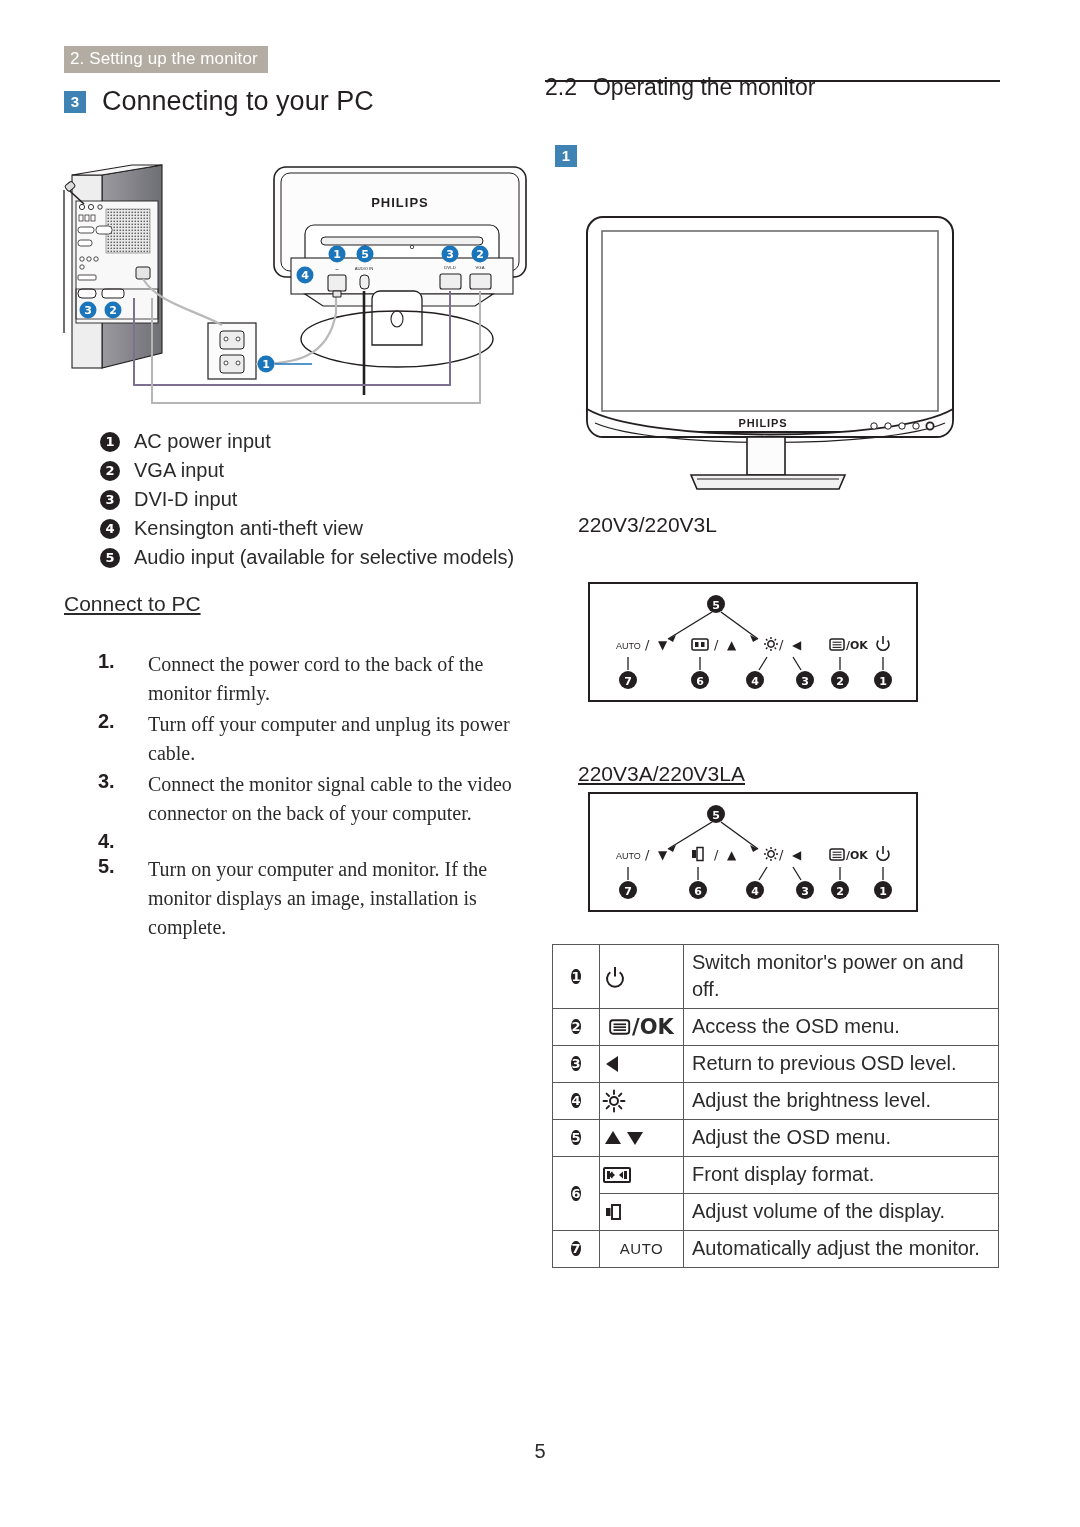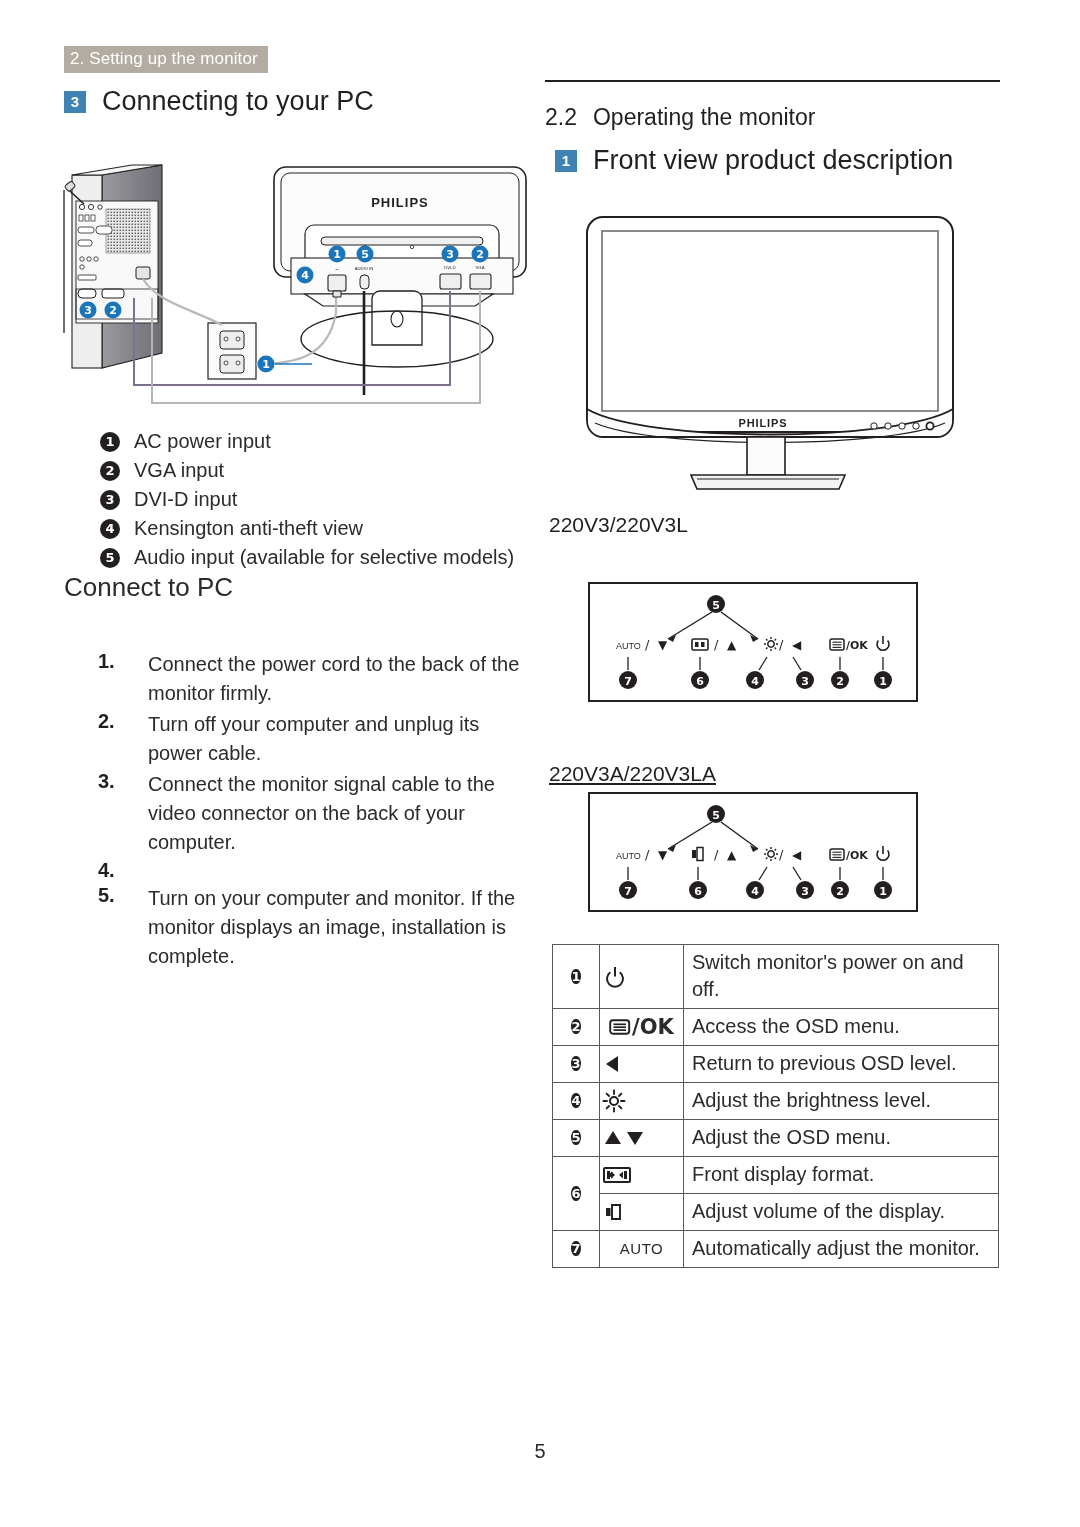--- a/index.html
+++ b/index.html
@@ -47,36 +47,36 @@
   .dot {
     flex: 0 0 auto;
     width: 20px; height: 20px; border-radius: 50%;
     background: #231f20; color: #ffffff;
     font-size: 13px; font-weight: bold;
     text-align: center; line-height: 20px;
     font-family: "DejaVu Sans", sans-serif;
   }
   .port-label { font-size: 20px; color: #2b2b2b; white-space: nowrap; }
 
-  #connect-to-pc { position: absolute; left: 64px; top: 572px; font-size: 26px; color: #2b2b2b; }
+  #connect-to-pc { position: absolute; left: 64px; top: 592px; font-size: 21px; color: #2b2b2b; text-decoration: underline; }
 
   .steps { position: absolute; left: 98px; top: 650px; width: 440px; }
   .step { display: flex; margin-bottom: 2px; }
   .step-num { flex: 0 0 50px; font-size: 20px; font-weight: bold; color: #231f20; }
-  .step-text { font-size: 20px; color: #2b2b2b; line-height: 29px; }
+  .step-text { font-size: 20px; color: #2b2b2b; line-height: 29px; font-family: Liberation Serif, serif; }
 
   
   #operating-rule { left: 545px; top: 80px; width: 455px; }
-  #operating-head { left: 545px; top: 104px; justify-content: space-between; }
+  #operating-head { left: 545px; top: 74px; justify-content: space-between; }
   #operating-head .head-title { font-size: 23px; }
   #frontview-head { left: 555px; top: 145px; }
 
   #front-monitor { position: absolute; left: 565px; top: 195px; width: 410px; height: 300px; }
 
-  .model-label { position: absolute; font-size: 21px; color: #231f20; white-space: nowrap; }
+  .model-label { position: absolute; font-size: 21px; color: #231f20; white-space: nowrap; margin-left: 29px; }
   #model-1 { left: 549px; top: 513px; }
   #model-2 { left: 549px; top: 762px; text-decoration: underline; }
 
   .ctrl-panel { position: absolute; }
   #ctrl-1 { left: 588px; top: 582px; width: 330px; height: 120px; }
   #ctrl-2 { left: 588px; top: 792px; width: 330px; height: 120px; }
 
   
   .fn-table {
     position: absolute; left: 552px; top: 944px;
@@ -289,21 +289,20 @@
   </div>
 
   <div class="rule" id="operating-rule"></div>
   <div class="head-row" id="operating-head">
     <span class="head-title">2.2</span>
     <span class="head-title">Operating the monitor</span>
   </div>
 
   <div class="head-row" id="frontview-head">
     <span class="num-badge">1</span>
-    <span class="head-title">Front view product description</span>
   </div>
 
   <div id="front-monitor">
     <svg width="410" height="300" viewBox="0 0 410 300">
       <rect x="22" y="22" width="366" height="215" rx="16" fill="#ffffff" stroke="#231f20" stroke-width="2"></rect>
       <rect x="37" y="36" width="336" height="180" fill="#ffffff" stroke="#6d6e71" stroke-width="1.6"></rect>
       <path d="M22,214 C80,248 330,248 388,214 L388,226 a16,16 0 0 1 -16,16 H38 a16,16 0 0 1 -16,-16 z" fill="#fbfbfb" stroke="#231f20" stroke-width="1.8"></path>
       <path d="M30,228 C90,254 320,254 380,228" fill="none" stroke="#231f20" stroke-width="1.2"></path>
       <text x="198" y="232" text-anchor="middle" font-family="'Liberation Sans',sans-serif" font-size="11" font-weight="bold" fill="#231f20" letter-spacing="0.9">PHILIPS</text>
       <g>

